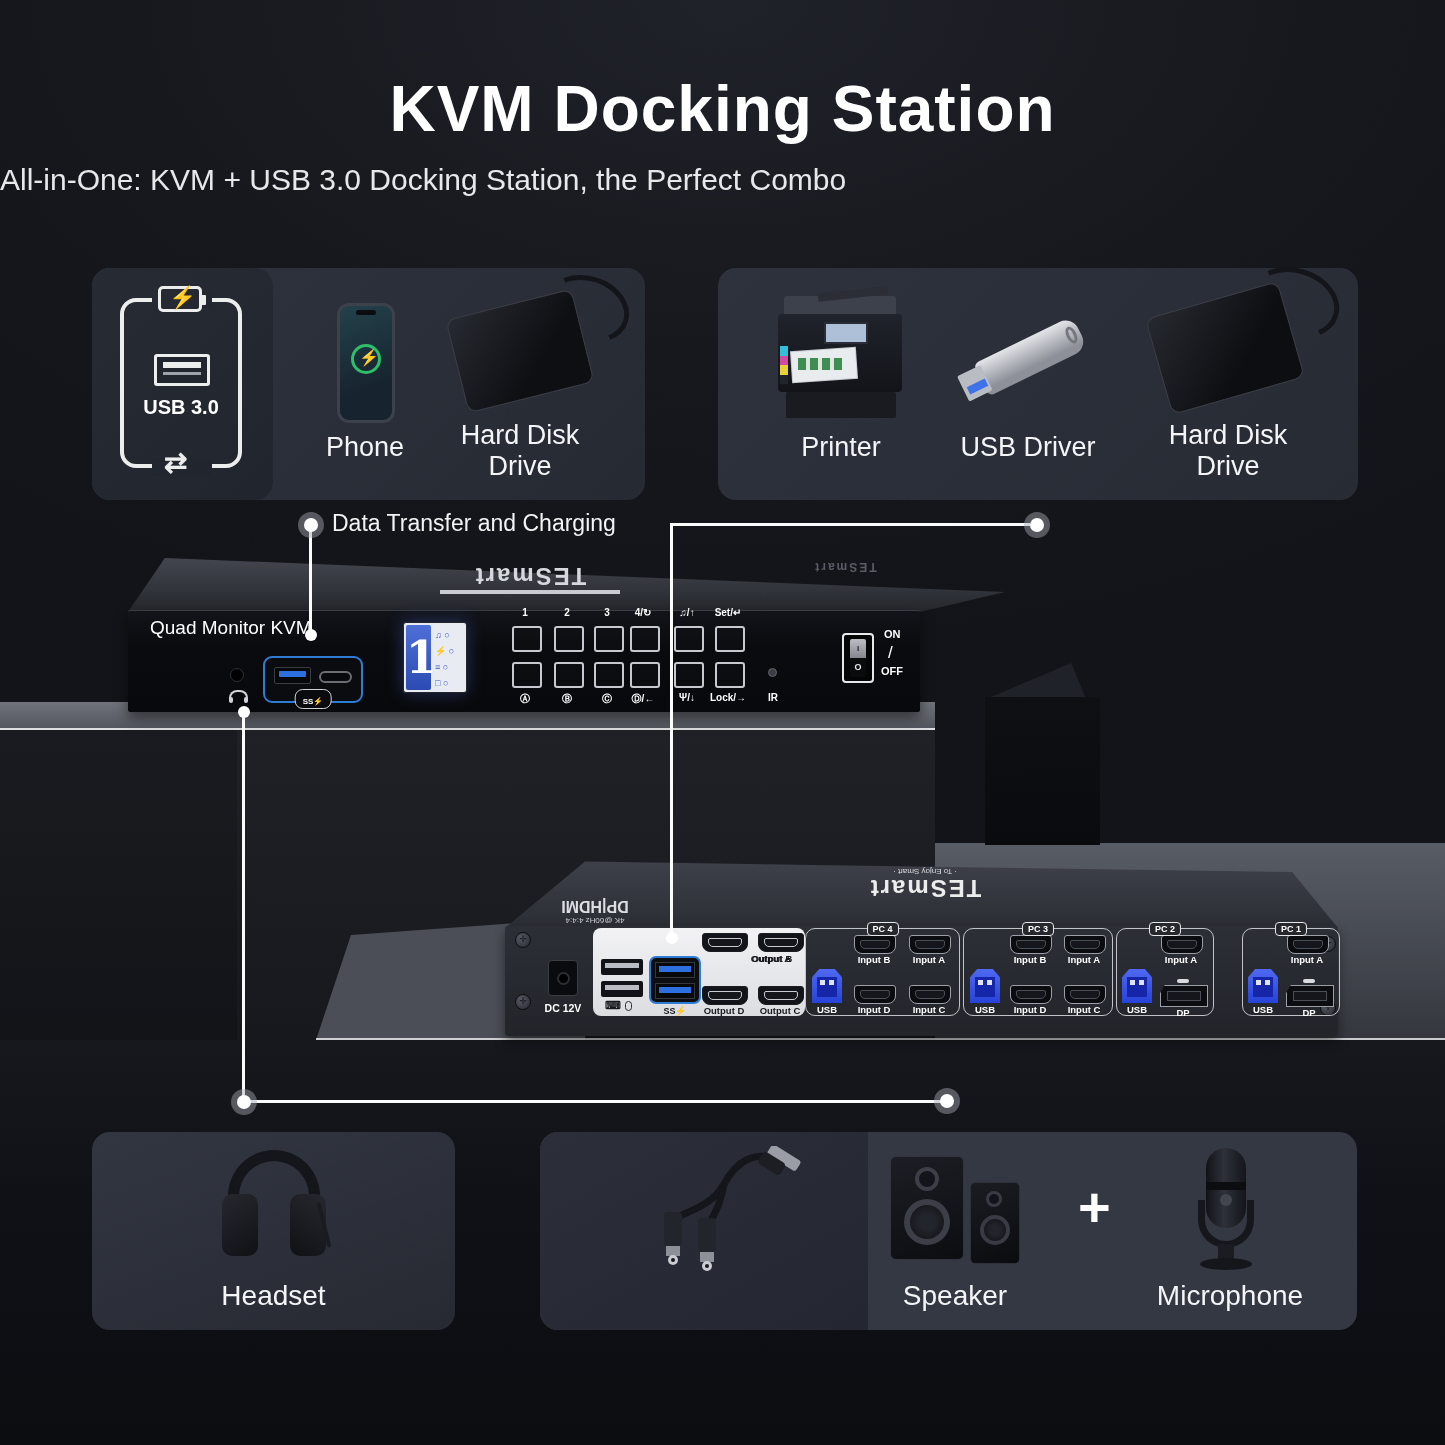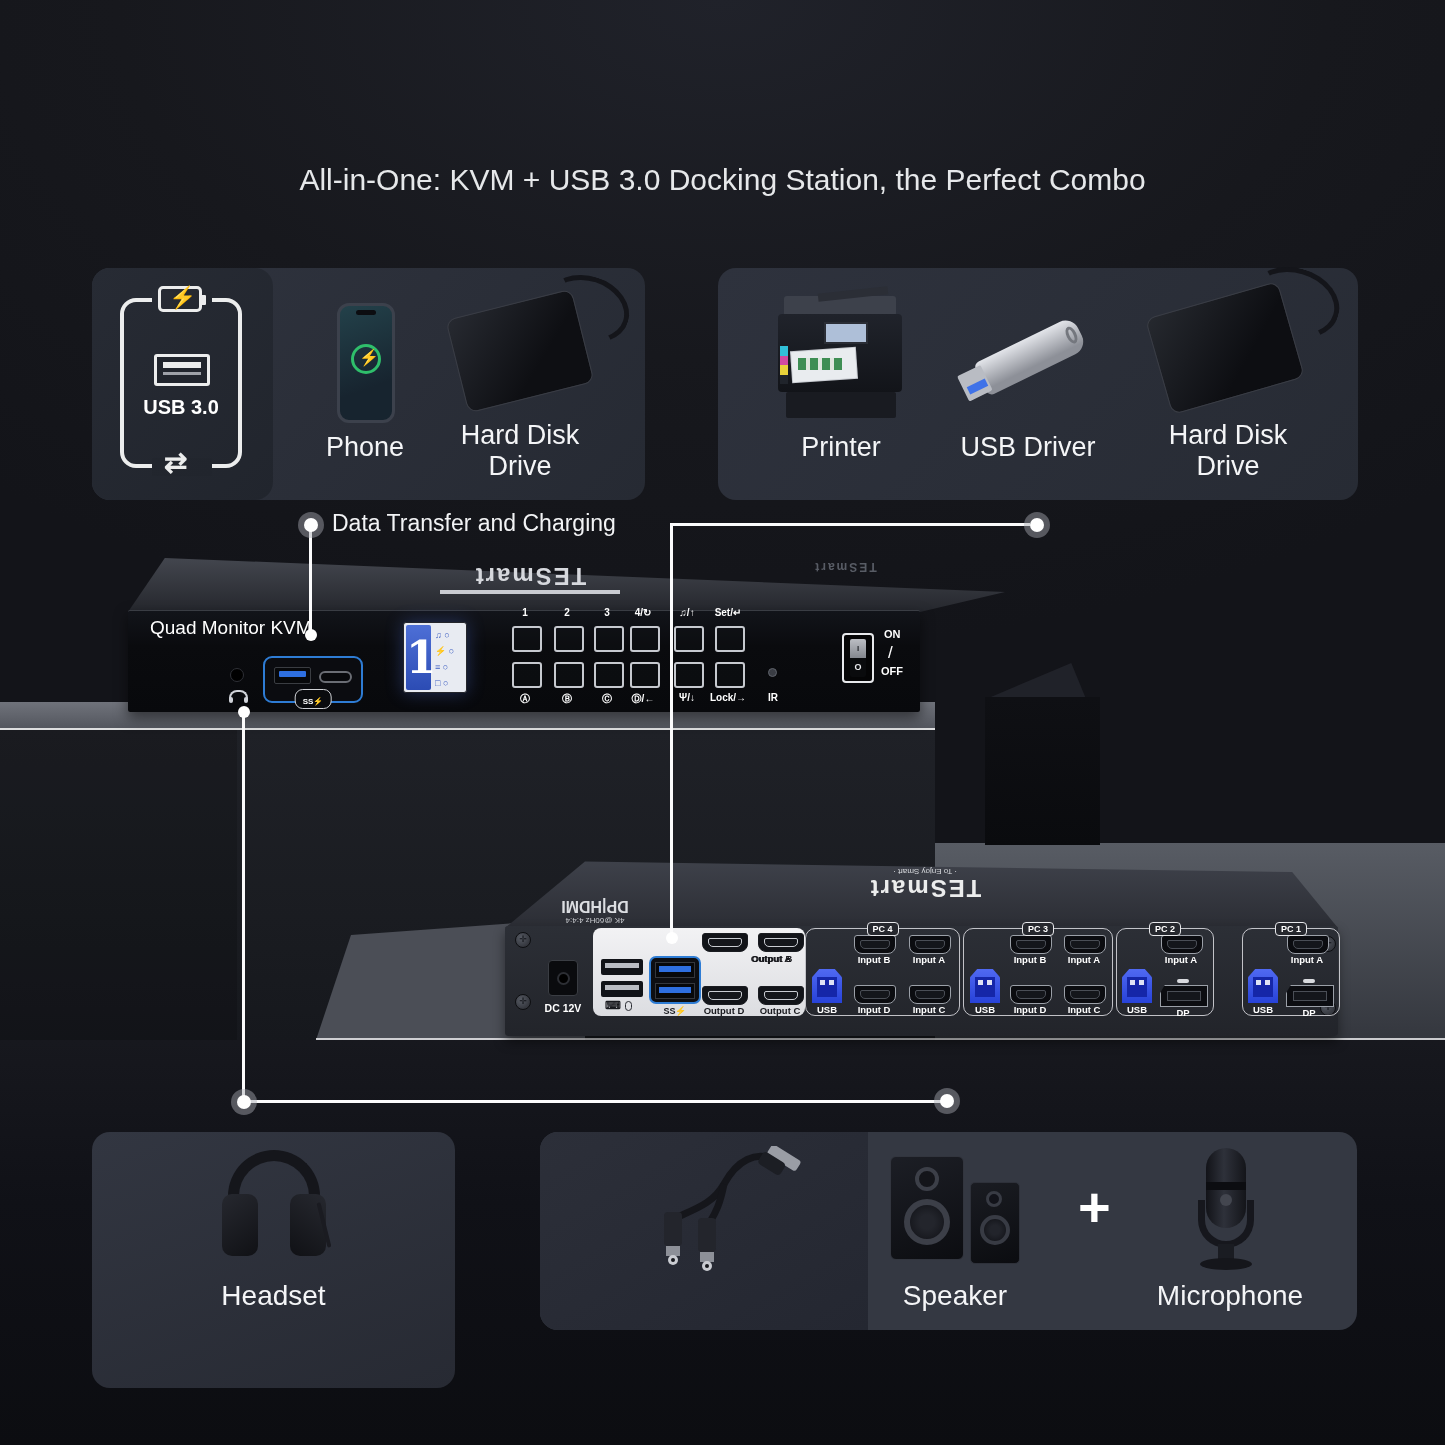--- a/index.html
+++ b/index.html
@@ -48,21 +48,22 @@
   <div class="a" style="left:985px;top:663px;width:115px;height:70px;background:#202229;clip-path:polygon(0 52%,75% 0,100% 100%,22% 88%);"></div>
   <div class="a" style="left:985px;top:697px;width:115px;height:148px;background:linear-gradient(180deg,#0f1014,#0a0b0e);"></div>
   <div class="a" style="left:0;top:702px;width:935px;height:28px;background:linear-gradient(180deg,#70737b,#51545c);"></div>
   <div class="a" style="left:0;top:728px;width:935px;height:2px;background:#eceded;opacity:.9;"></div>
   <div class="a" style="left:0;top:730px;width:935px;height:312px;background:linear-gradient(180deg,#1f2127 0%,#1a1c21 60%,#16181d 100%);"></div>
   <div class="a" style="left:0;top:730px;width:237px;height:312px;background:rgba(0,0,0,.16);"></div>
   <div class="a" style="left:316px;top:918px;width:269px;height:122px;background:#4b4e56;clip-path:polygon(13% 14%,100% 0,100% 100%,0 100%);"></div>
   <div class="a" style="left:316px;top:1038px;width:1129px;height:2px;background:rgba(240,240,242,.8);"></div>
   <div class="a" style="left:0;top:1040px;width:1445px;height:405px;background:linear-gradient(180deg,#17181e,#101117 40%,#0c0d11);"></div>
 
-  <div class="t" style="left:0;top:163px;width:1445px;text-align:center;font-size:30px;font-weight:400;color:#e6e8ea;">All-in-One: KVM + USB 3.0 Docking Station, the Perfect Combo</div>
+  <div class="t" style="left:0;top:72px;width:1445px;text-align:center;font-size:64px;font-weight:700;letter-spacing:1px;">KVM Docking Station</div>
+  <div class="t" style="left:0;top:163px;width:1445px;text-align:left;font-size:30px;font-weight:400;color:#e6e8ea;">All-in-One: KVM + USB 3.0 Docking Station, the Perfect Combo</div>
 
   <div class="card" style="left:92px;top:268px;width:553px;height:232px;background:linear-gradient(135deg,#2f333e,#262a33);">
     <div class="a" style="left:0;top:0;width:181px;height:232px;border-radius:18px;background:linear-gradient(135deg,#272b34,#21252d);"></div>
 
     <div class="a" style="left:28px;top:30px;width:122px;height:170px;border:4px solid #eceded;border-radius:16px;"></div>
     <div class="a" style="left:60px;top:24px;width:60px;height:16px;background:linear-gradient(135deg,#272b34,#23272f);"></div>
     <div class="a" style="left:60px;top:190px;width:60px;height:18px;background:linear-gradient(135deg,#22262e,#21252d);"></div>
     <div class="a" style="left:66px;top:18px;width:44px;height:26px;border:3px solid #eceded;border-radius:5px;">
       <div class="a" style="right:-7px;top:6px;width:5px;height:10px;background:#eceded;border-radius:1px;"></div>
       <span class="t" style="left:8px;top:-4px;font-size:22px;color:#35d069;">⚡</span>
@@ -342,21 +343,21 @@
   <div class="dotS" style="left:238px;top:706px;"></div>
   <div class="cline" style="left:242px;top:712px;width:3px;height:390px;"></div>
   <div class="dotH" style="left:231px;top:1089px;">
       <i></i>
     </div>
   <div class="cline" style="left:250px;top:1100px;width:697px;height:3px;"></div>
   <div class="dotH" style="left:934px;top:1088px;">
       <i></i>
     </div>
 
-  <div class="card" style="left:92px;top:1132px;width:363px;height:256px;background:linear-gradient(160deg,#323641,#272a33);">
+  <div class="card" style="left:92px;top:1132px;width:363px;height:198px;background:linear-gradient(160deg,#323641,#272a33);">
     <div class="a" style="left:130px;top:18px;width:104px;height:110px;">
       <div class="a" style="left:6px;top:0;width:92px;height:56px;border:11px solid #15161b;border-bottom:none;border-radius:52px 52px 0 0;"></div>
       <div class="a" style="left:0;top:44px;width:36px;height:62px;background:linear-gradient(145deg,#26282f,#101115);border-radius:10px;"></div>
       <div class="a" style="left:68px;top:44px;width:36px;height:62px;background:linear-gradient(215deg,#26282f,#101115);border-radius:10px;"></div>
       <div class="a" style="left:100px;top:52px;width:4px;height:46px;background:#1a1b21;border-radius:2px;transform:rotate(-14deg);"></div>
     </div>
     <div class="devlabel" style="left:0;top:148px;width:363px;font-size:28px;">Headset</div>
   </div>
 
   <div class="card" style="left:540px;top:1132px;width:817px;height:198px;background:#343842;">

